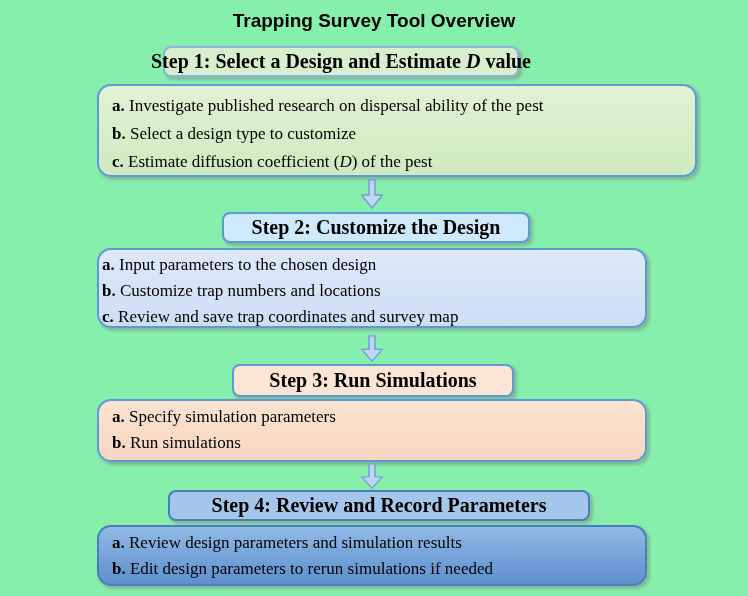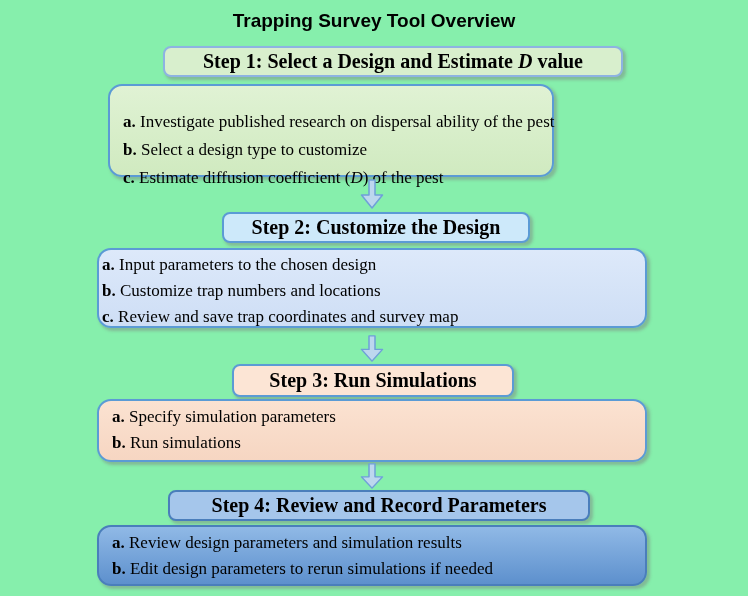--- a/index.html
+++ b/index.html
@@ -23,22 +23,22 @@
     background:linear-gradient(180deg,var(--bg1),var(--bg2));
     box-shadow:2.5px 2.5px 3px rgba(125,125,125,.45);
   }
   .item{font-size:17px;white-space:nowrap;}
   .item b{font-weight:bold;}
   .item i{font-style:italic;}
   .arrow{position:absolute;display:block;}
   .arrow polygon{stroke-width:1.5;stroke-linejoin:round;}
 
   
-  .s1h{left:163px;top:46px;width:460px;height:31px;}
-  .s1b{left:108px;top:84px;width:446px;height:93px;padding:22px 0 0 13px;}
+  .s1h{left:163px;top:46px;width:356px;height:31px;}
+  .s1b{left:97px;top:84px;width:600px;height:93px;padding:6px 0 0 13px;}
   .s1b .item{line-height:28px;}
   .a1{left:360px;top:179px;width:24px;height:30px;}
   .s2h{left:222px;top:212px;width:308px;height:31px;}
   .s2b{left:97px;top:248px;width:550px;height:80px;padding:2px 0 0 3px;}
   .s2b .item{line-height:26px;}
   .a2{left:360px;top:335px;width:24px;height:27px;}
   .s3h{left:232px;top:364px;width:282px;height:33px;}
   .s3b{left:97px;top:399px;width:550px;height:63px;padding:3px 0 0 13px;}
   .s3b .item{line-height:26px;}
   .a3{left:360px;top:463px;width:24px;height:26px;}

